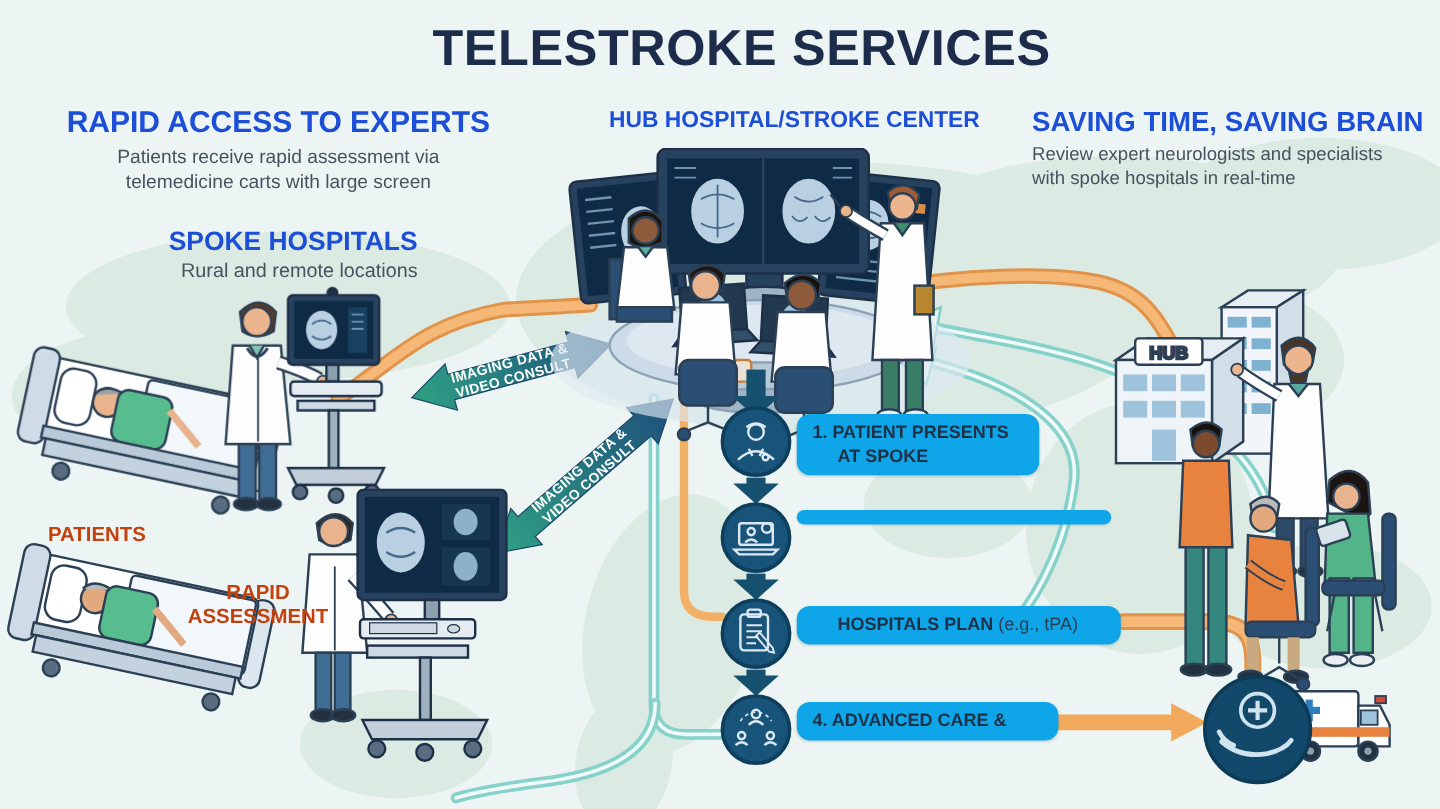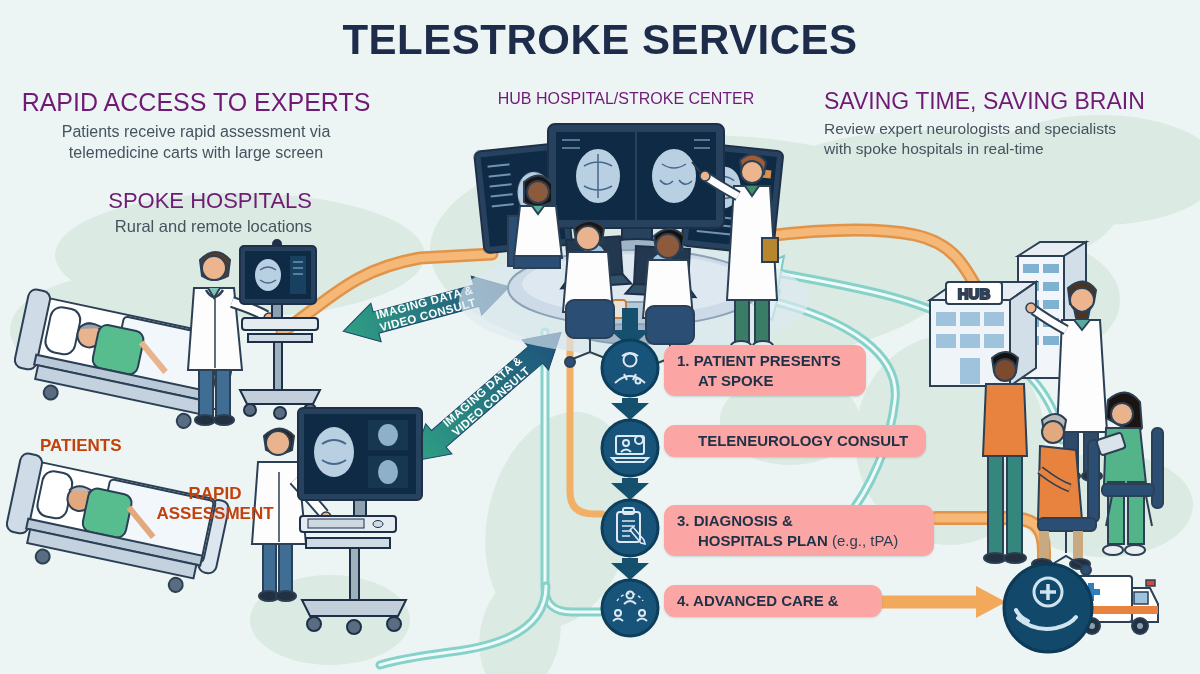--- a/index.html
+++ b/index.html
@@ -2,41 +2,41 @@
 <html><head>
 <meta charset="utf-8">
 <style>
   html,body{margin:0;padding:0;background:#dfe9e9;}
   .canvas{
     position:relative;width:1200px;height:674px;overflow:hidden;
     background:#ecf5f4;font-family:"Liberation Sans",sans-serif;
     -webkit-font-smoothing:antialiased;
   }
   .bg-svg{position:absolute;left:0;top:0;z-index:1;}
-  .txt{position:absolute;z-index:5;}
+  .txt{position:absolute;z-index:5;margin-left:36px;}
   .title{left:0;right:0;top:16px;text-align:center;font-size:42px;font-weight:bold;
          color:#1d2c4b;letter-spacing:.5px;}
-  .hd{font-weight:normal;color:#701a75;}
+  .hd{font-weight:bold;color:#1d4ed8;}
   .sub{color:#46535f;line-height:1.32;}
   .hdr-left{left:8px;top:88px;width:376px;text-align:center;}
   .hdr-left .hd{font-size:25px;}
   .hdr-left .sub{font-size:16px;margin-top:4px;}
   .hdr-center{left:438px;top:90px;width:376px;text-align:center;}
-  .hdr-center .hd{font-size:16px;}
+  .hdr-center .hd{font-size:19px;}
   .hdr-right{left:824px;top:88px;width:368px;text-align:left;}
   .hdr-right .hd{font-size:23px;}
   .hdr-right .sub{font-size:15.5px;margin-top:4px;}
   .spoke-blk{left:20px;top:188px;width:292px;text-align:right;}
   .spoke-blk .hd{font-size:22px;}
   .spoke-blk .sub{font-size:16.5px;margin-top:2px;}
   .lab{position:absolute;z-index:5;font-weight:bold;color:#c2410c;font-size:17px;}
   .lab-patients{left:40px;top:436px;}
   .lab-rapid{left:148px;top:484px;width:134px;text-align:center;line-height:1.2;}
   .step-label{
-    position:absolute;z-index:6;background:#fca5a5;border-radius:11px;
+    position:absolute;z-index:6;background:#0ea5e9;border-radius:11px;
     padding:6px 13px 6px 13px;font-size:15px;font-weight:bold;color:#1e3147;
     line-height:1.3;box-shadow:0 1px 2px rgba(40,70,80,.18);
   }
   .step-label .l2{padding-left:21px;}
   .step-label .suffix{font-weight:normal;color:#2c3e52;}
 </style>
 </head>
 <body>
 
 <div class="canvas">
@@ -513,23 +513,21 @@
   <div class="lab lab-rapid">
     <div>RAPID</div>
     <div>ASSESSMENT</div>
   </div>
 
   <div class="step-label" style="left:664px;top:345px;width:176px;">
     <div>1. PATIENT PRESENTS</div>
     <div class="l2"><span>AT SPOKE</span> <span class="suffix"></span></div>
   </div>
   <div class="step-label" style="left:664px;top:425px;width:236px;">
-    <div class="l2"><span>TELENEUROLOGY CONSULT</span> <span class="suffix"></span></div>
   </div>
   <div class="step-label" style="left:664px;top:505px;width:244px;">
-    <div>3. DIAGNOSIS &amp;</div>
     <div class="l2"><span>HOSPITALS PLAN</span> <span class="suffix">(e.g., tPA)</span></div>
   </div>
   <div class="step-label" style="left:664px;top:585px;width:192px;">
     <div>4. ADVANCED CARE &amp;</div>
   </div>
 
 </div>
 
 </body></html>

